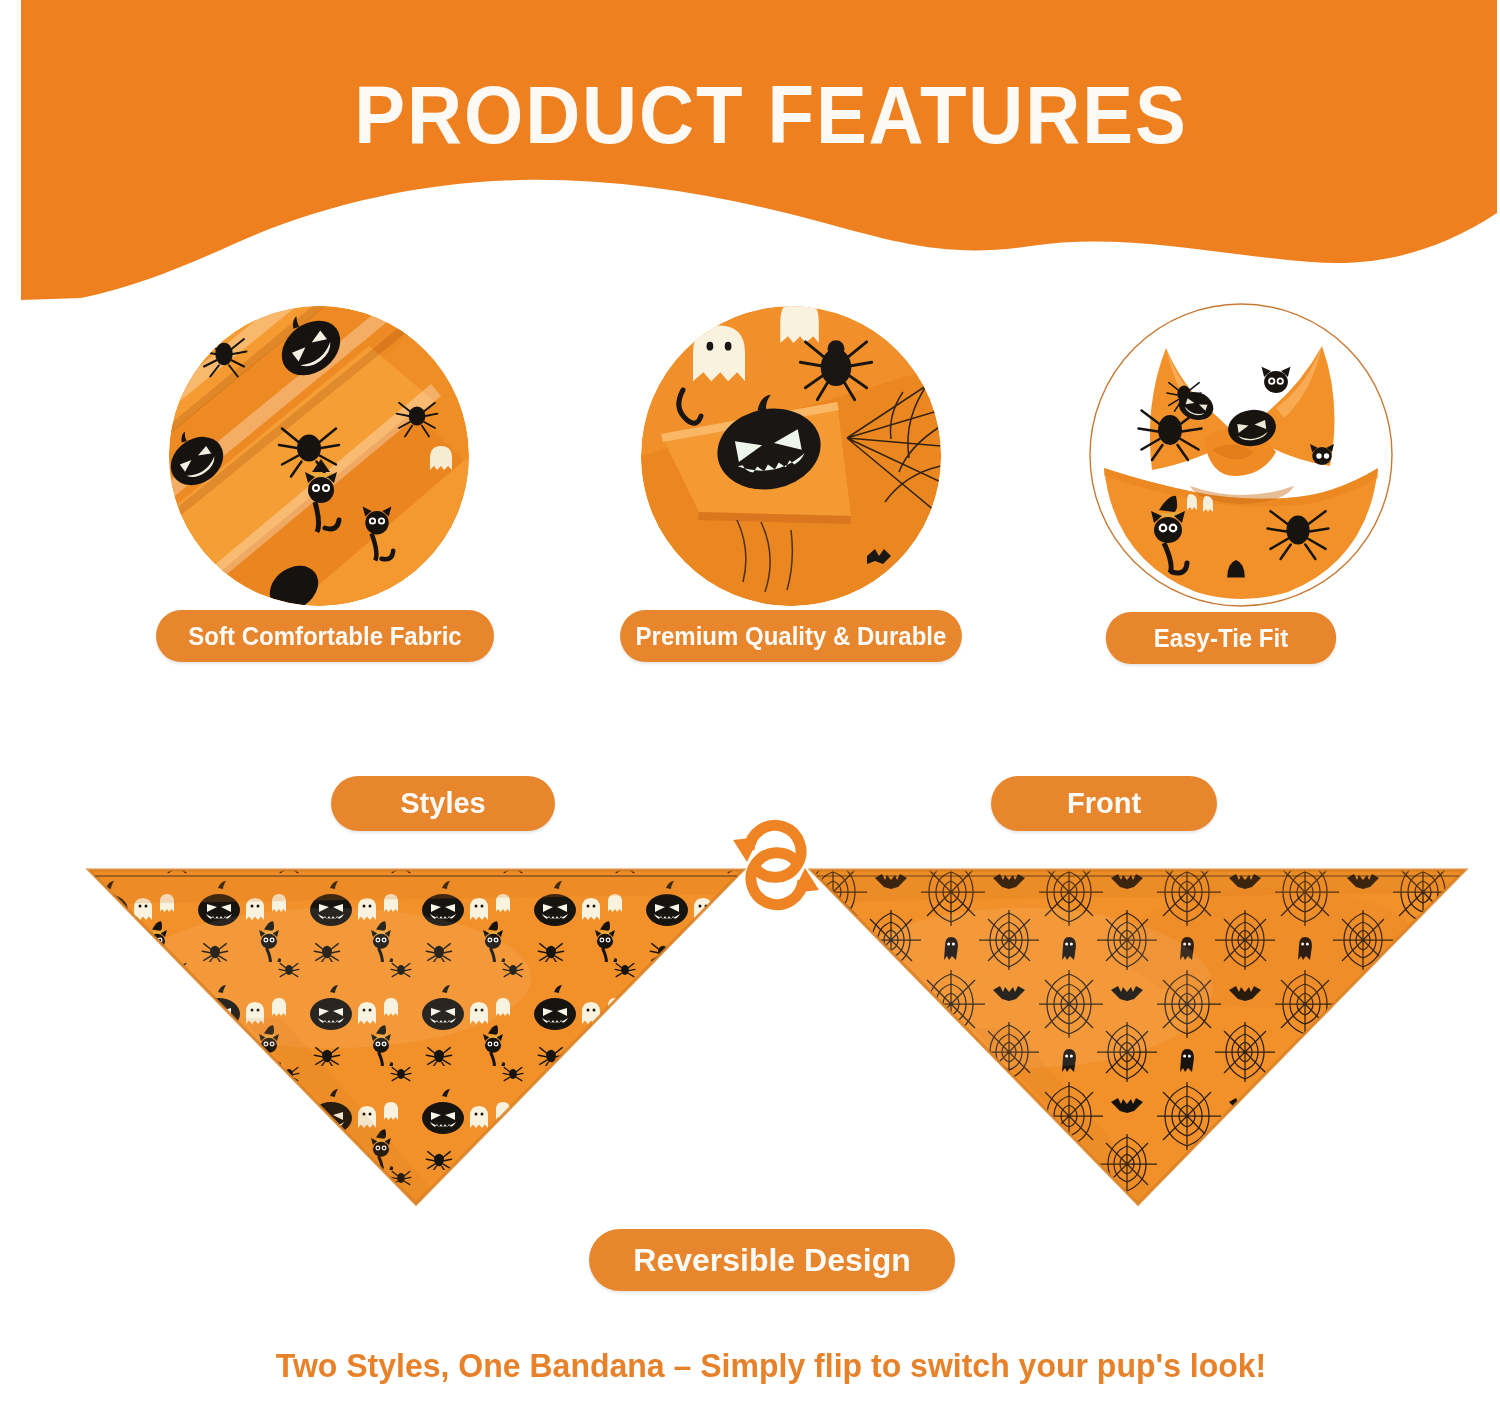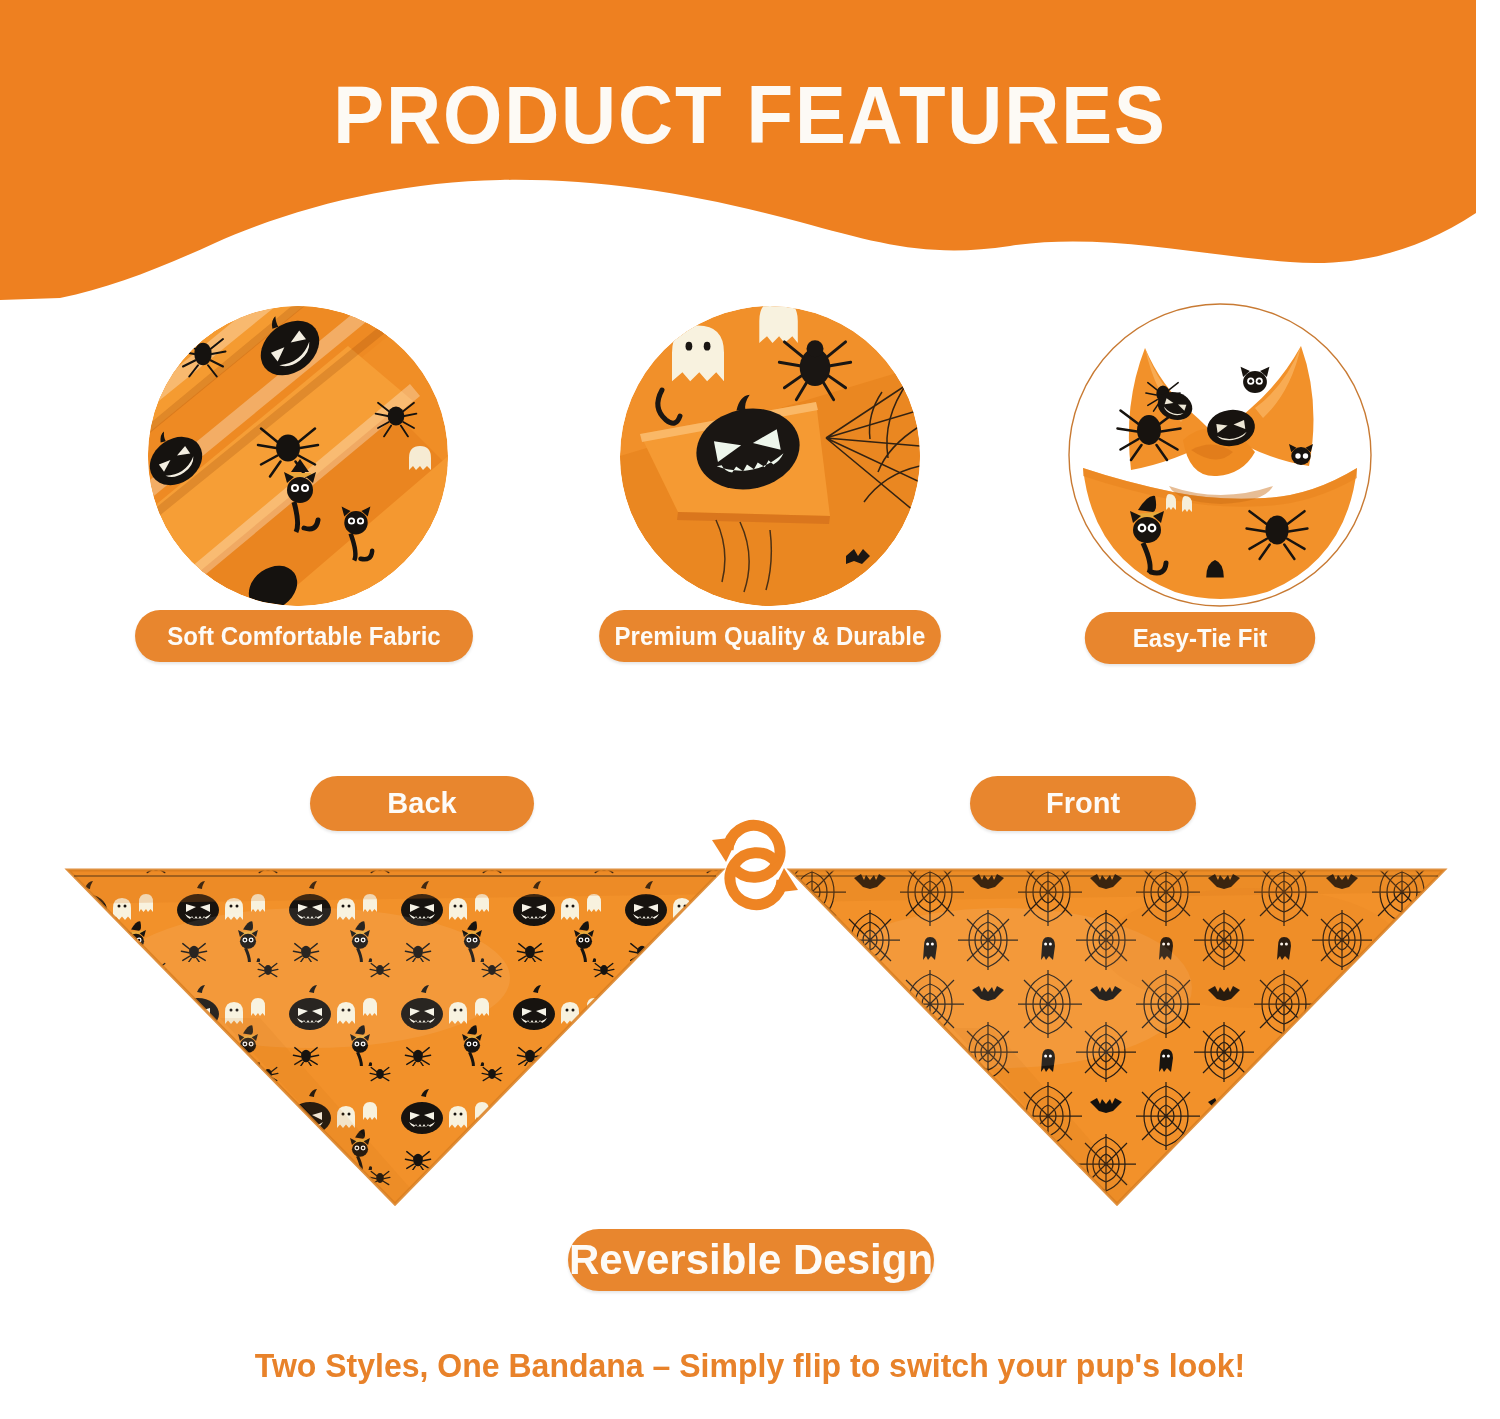--- a/index.html
+++ b/index.html
@@ -9,20 +9,21 @@
   }
   body {
     font-family: "Liberation Sans", sans-serif;
   }
   #page {
     position: relative;
     width: 1476px;
     height: 1419px;
     background: #ffffff;
     overflow: hidden;
+    margin-left: 21px;
   }
 
   
   .header-banner {
     position: absolute;
     left: 0;
     top: 0;
     width: 1500px;
     height: 300px;
   }
@@ -67,21 +68,21 @@
     font-weight: bold;
     display: flex;
     align-items: center;
     justify-content: center;
     text-align: center;
     line-height: 1;
     box-shadow: 0 2px 3px rgba(0,0,0,0.10);
   }
   .pill-feature { height: 52px; font-size: 25px; transform: scaleX(0.96); }
   .pill-side    { height: 55px; font-size: 29px; }
-  .pill-bottom  { height: 62px; font-size: 42px; }
+  .pill-bottom  { height: 62px; font-size: 32px; }
 
   
   .bandana {
     position: absolute;
     overflow: hidden;
   }
   .bandana svg { display: block; }
 
   
   .flip-icon {
@@ -419,21 +420,21 @@
           </g>
         </g>
       </g>
     </svg>
   </div>
   <div class="pill pill-feature" style="left:1080px; top:612px; width:240px;">
     <span>Easy-Tie Fit</span>
   </div>
 
   <div class="pill pill-side" style="left:310px; top:776px; width:224px;">
-    <span>Back</span>
+    <span>Styles</span>
   </div>
   <div class="pill pill-side" style="left:970px; top:776px; width:226px;">
     <span>Front</span>
   </div>
 
   <div class="bandana" style="left:60px; top:858px; width:670px; height:350px;">
     <svg width="670" height="350" viewBox="0 0 670 350" aria-hidden="true">
       <defs>
         <clipPath id="frontTri">
           <path d="M8,12 L662,12 L335,346 Z"></path>

